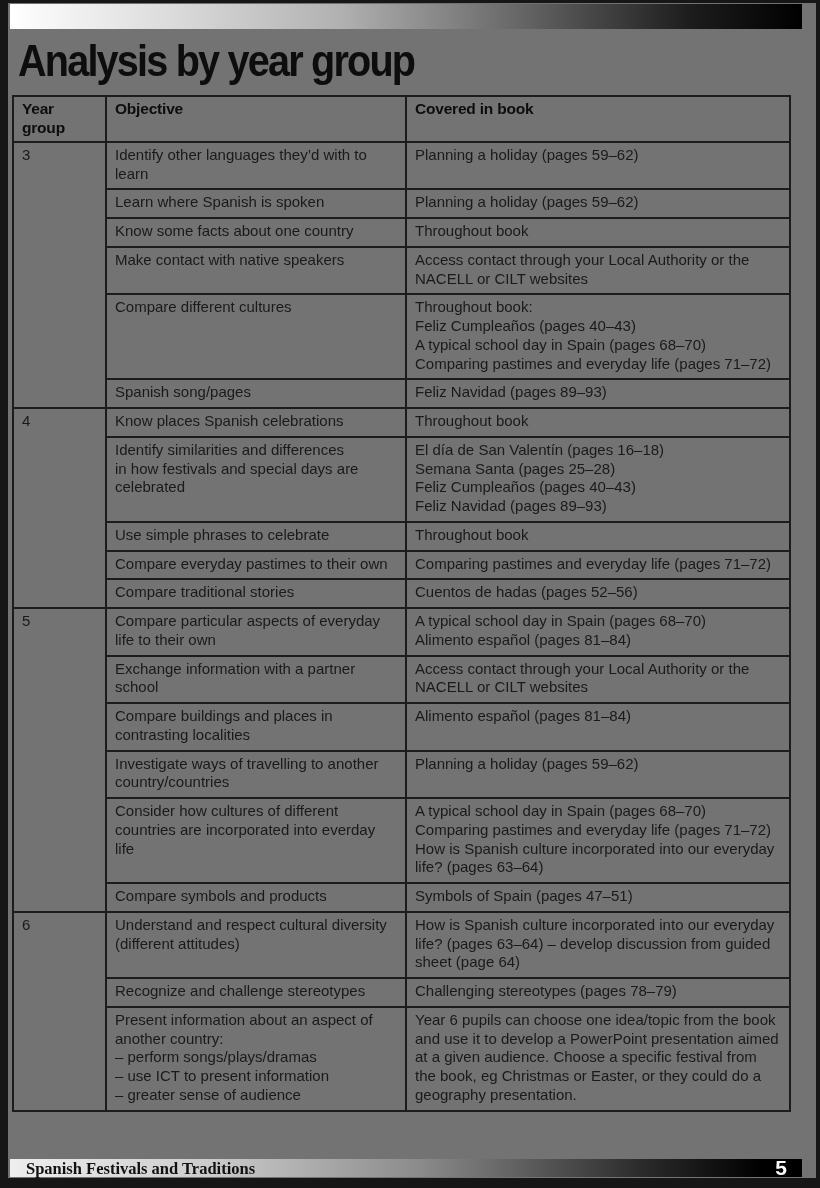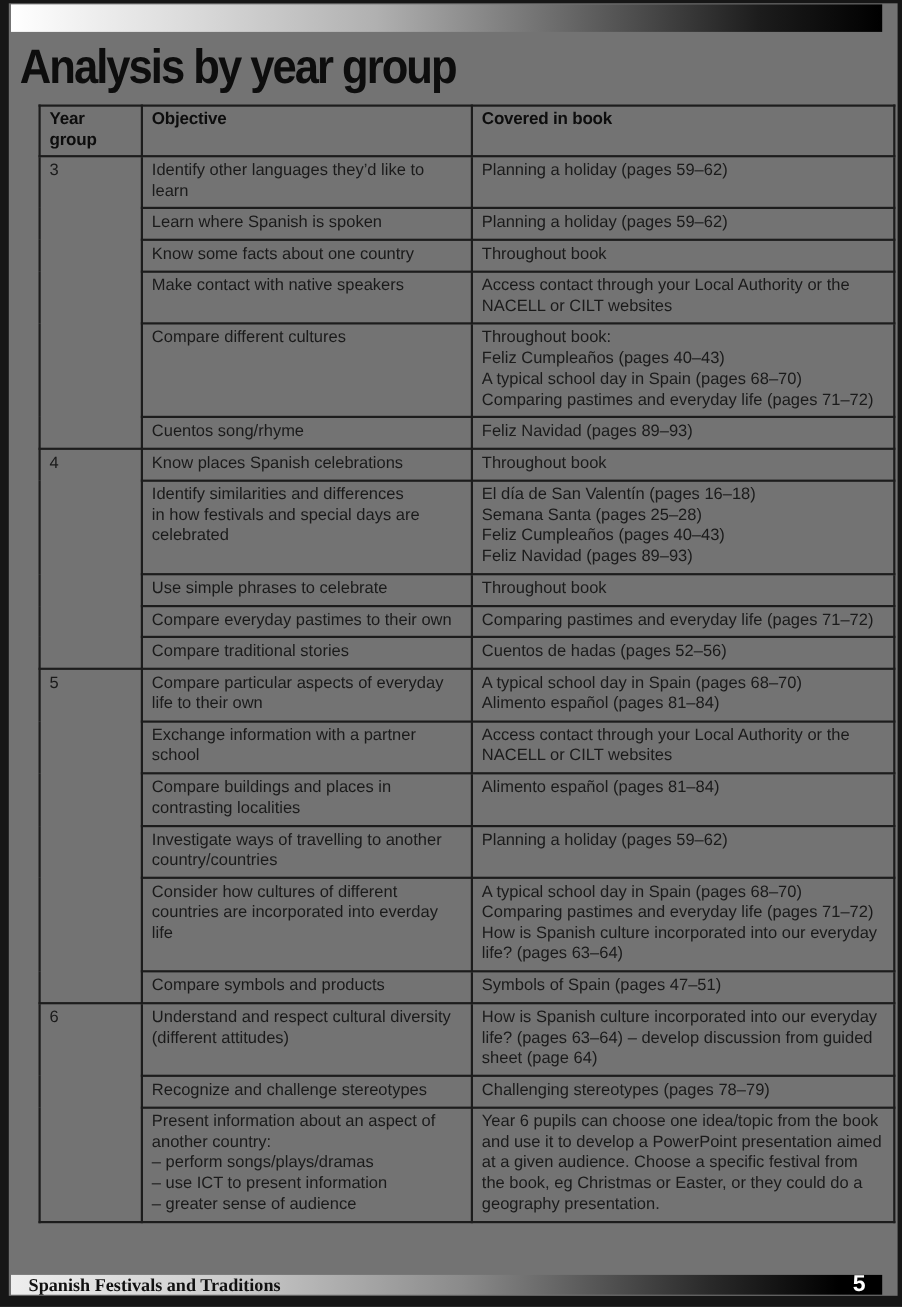--- a/index.html
+++ b/index.html
@@ -28,21 +28,21 @@
     letter-spacing: -2px;
     margin: 7px 0 9px 10px;
     transform: scaleX(0.9);
     transform-origin: left center;
     white-space: nowrap;
     color: #0d0d0d;
   }
   table.analysis {
     border-collapse: collapse;
     width: 777px;
-    margin-left: 27px;
+    margin-left: 4px;
     table-layout: fixed;
   }
   .analysis th, .analysis td {
     border: 2px solid #1c1c1c;
     vertical-align: top;
     text-align: left;
     padding: 3px 8px 5px 8px;
     font-size: 15px;
     line-height: 1.25;
   }
@@ -103,21 +103,21 @@
     <thead>
       <tr>
         <th>Year group</th>
         <th>Objective</th>
         <th>Covered in book</th>
       </tr>
     </thead>
     <tbody id="table-body">
         <tr>
           <td rowspan="6" class="year-cell">3</td>
-          <td class="objective">Identify other languages they’d like to learn</td>
+          <td class="objective">Identify other languages they’d with to learn</td>
           <td class="covered">Planning a holiday (pages 59–62)</td>
         </tr>
         <tr>
           <td class="objective">Learn where Spanish is spoken</td>
           <td class="covered">Planning a holiday (pages 59–62)</td>
         </tr>
         <tr>
           <td class="objective">Know some facts about one country</td>
           <td class="covered">Throughout book</td>
         </tr>
@@ -126,21 +126,21 @@
           <td class="covered">Access contact through your Local Authority or the NACELL or CILT websites</td>
         </tr>
         <tr>
           <td class="objective">Compare different cultures</td>
           <td class="covered">Throughout book:
 Feliz Cumpleaños (pages 40–43)
 A typical school day in Spain (pages 68–70)
 Comparing pastimes and everyday life (pages 71–72)</td>
         </tr>
         <tr>
-          <td class="objective">Cuentos song/rhyme</td>
+          <td class="objective">Spanish song/pages</td>
           <td class="covered">Feliz Navidad (pages 89–93)</td>
         </tr>
         <tr>
           <td rowspan="5" class="year-cell">4</td>
           <td class="objective">Know places Spanish celebrations</td>
           <td class="covered">Throughout book</td>
         </tr>
         <tr>
           <td class="objective">Identify similarities and differences
 in how festivals and special days are celebrated</td>

